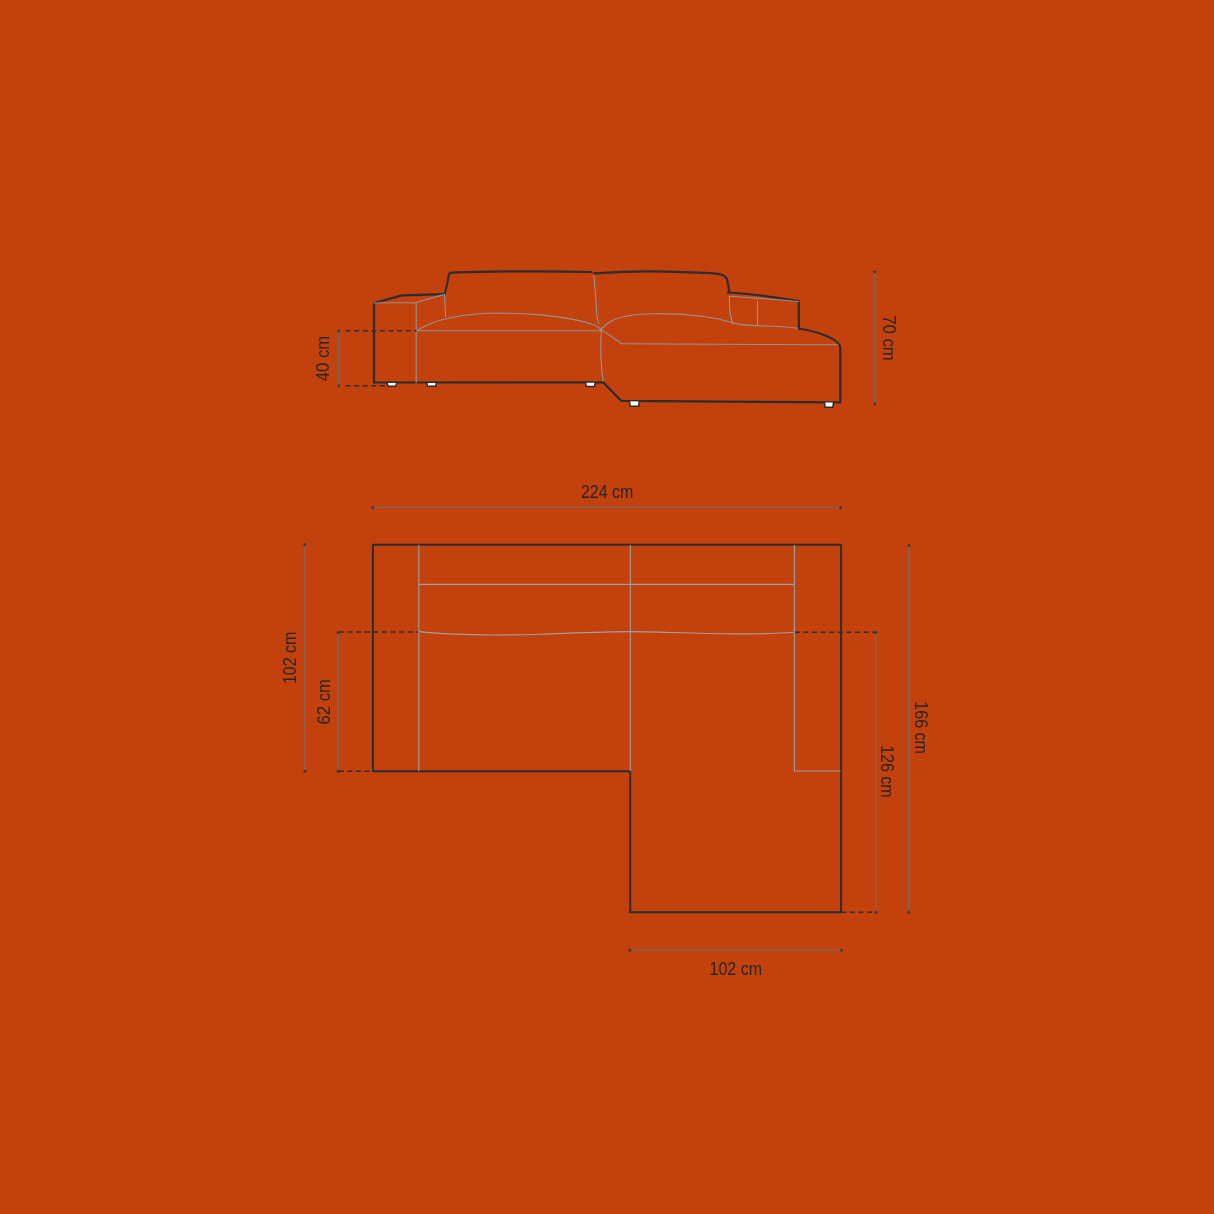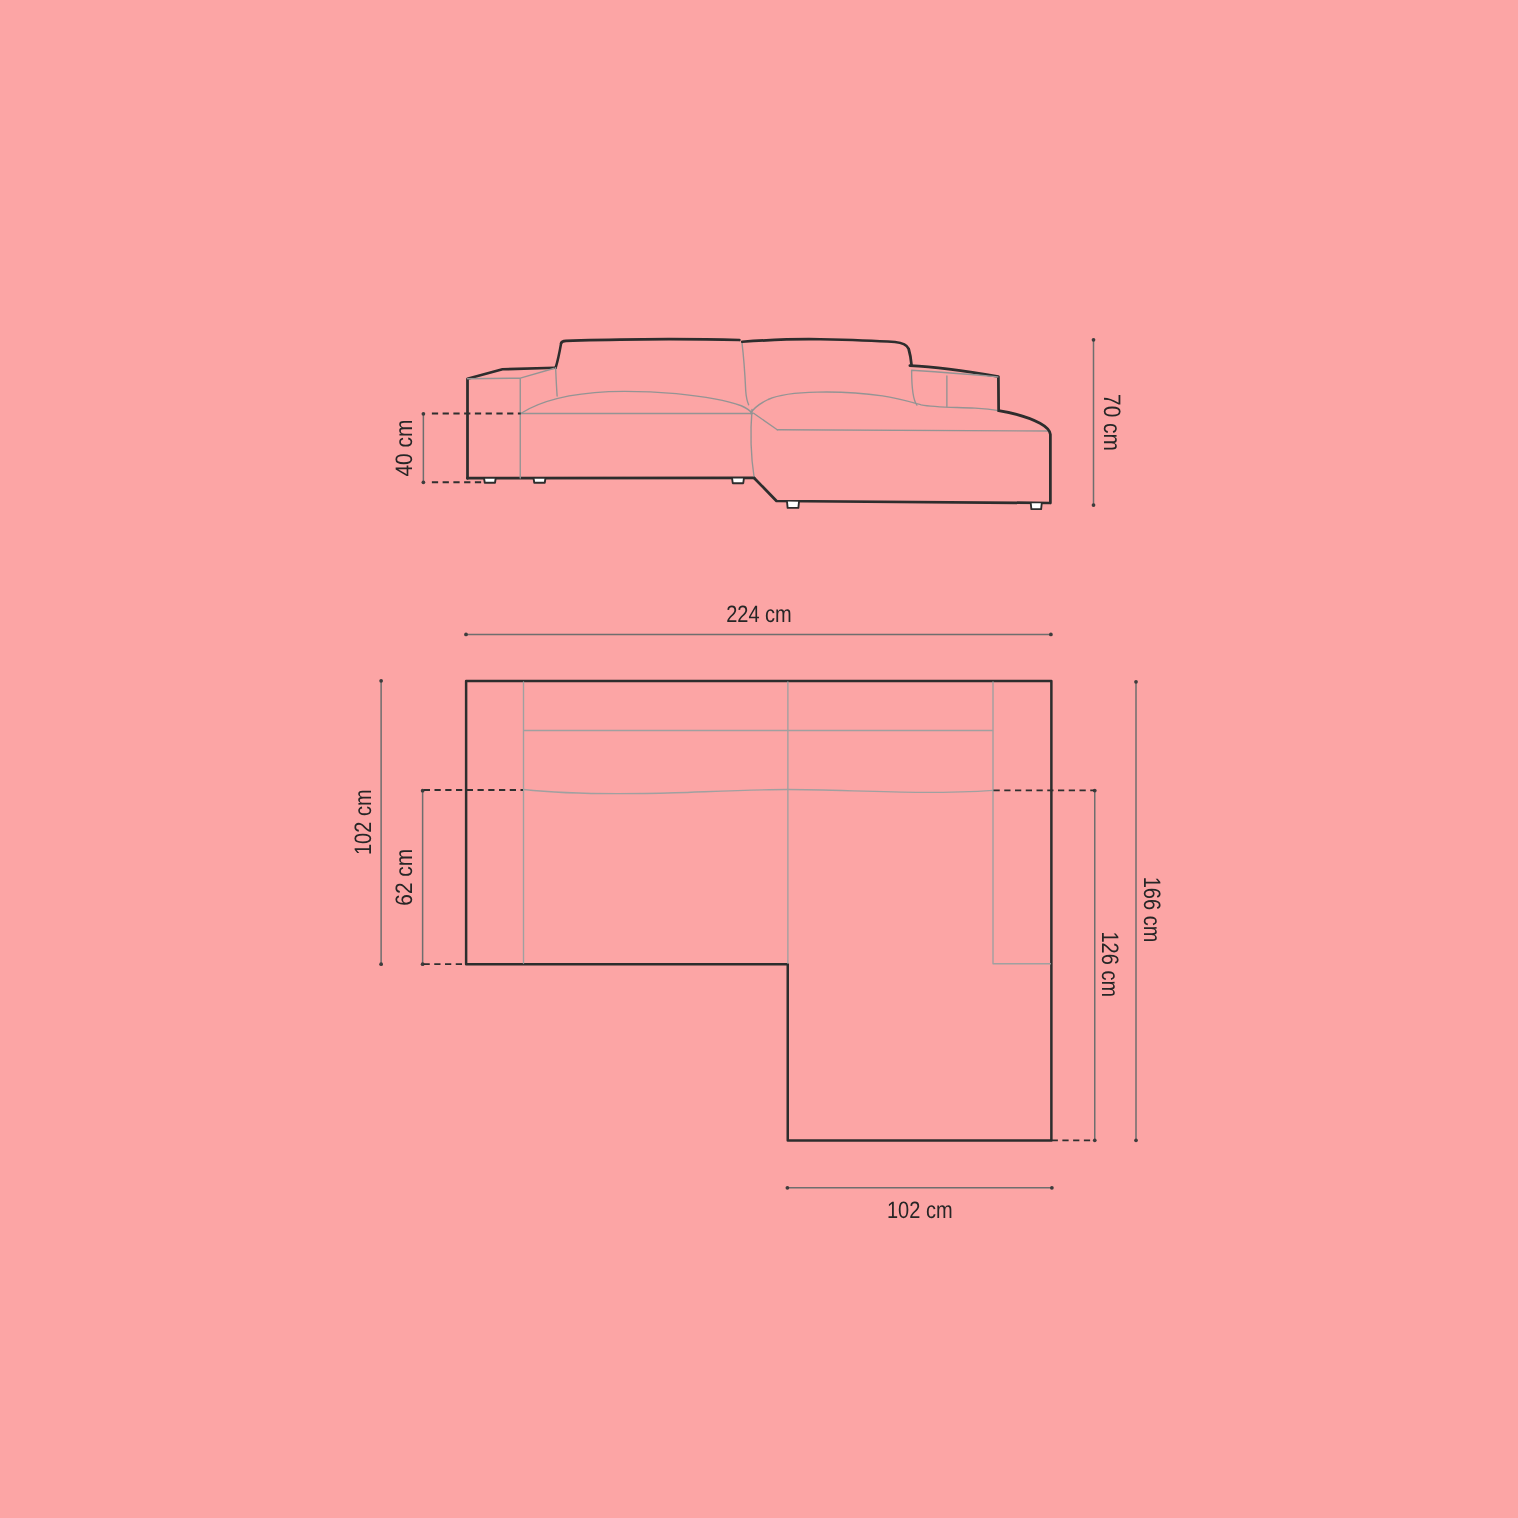--- a/index.html
+++ b/index.html
@@ -1,16 +1,16 @@
 <!DOCTYPE html>
 <html><head>
 <meta charset="utf-8">
 <style>
   html,body{margin:0;padding:0;background:#ffffff;}
-  .page{width:1214px;height:1214px;background:#fca5a5;position:relative;overflow:hidden;}
+  .page{width:1214px;height:1214px;background:#c2410c;position:relative;overflow:hidden;}
   svg{display:block;}
   text{font-family:"Liberation Sans",sans-serif;font-size:19px;fill:#262626;}
 </style>
 </head>
 <body>
 <div class="page">
 <svg width="1214" height="1214" viewBox="0 0 1214 1214" fill="none">
 
 <g stroke-linecap="round" stroke-linejoin="round">
 

